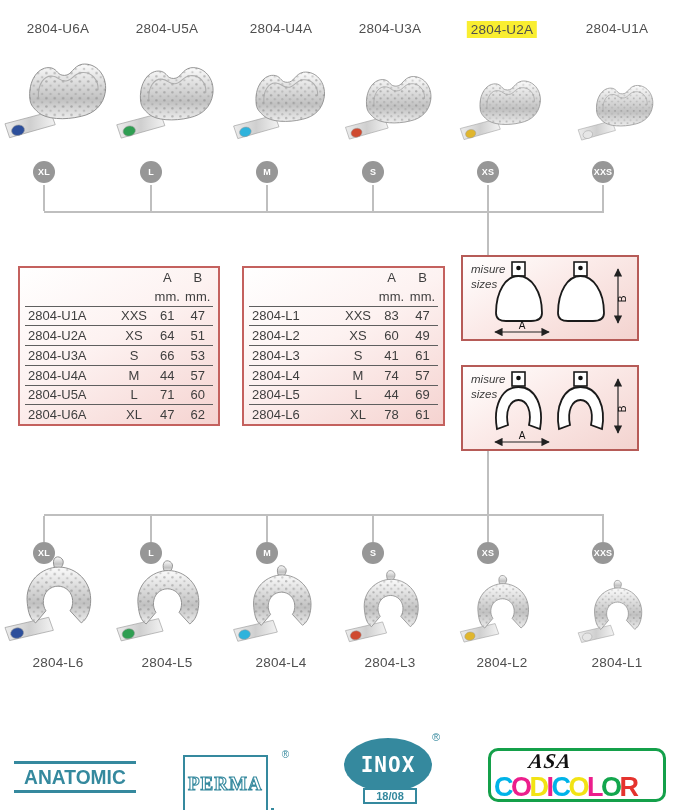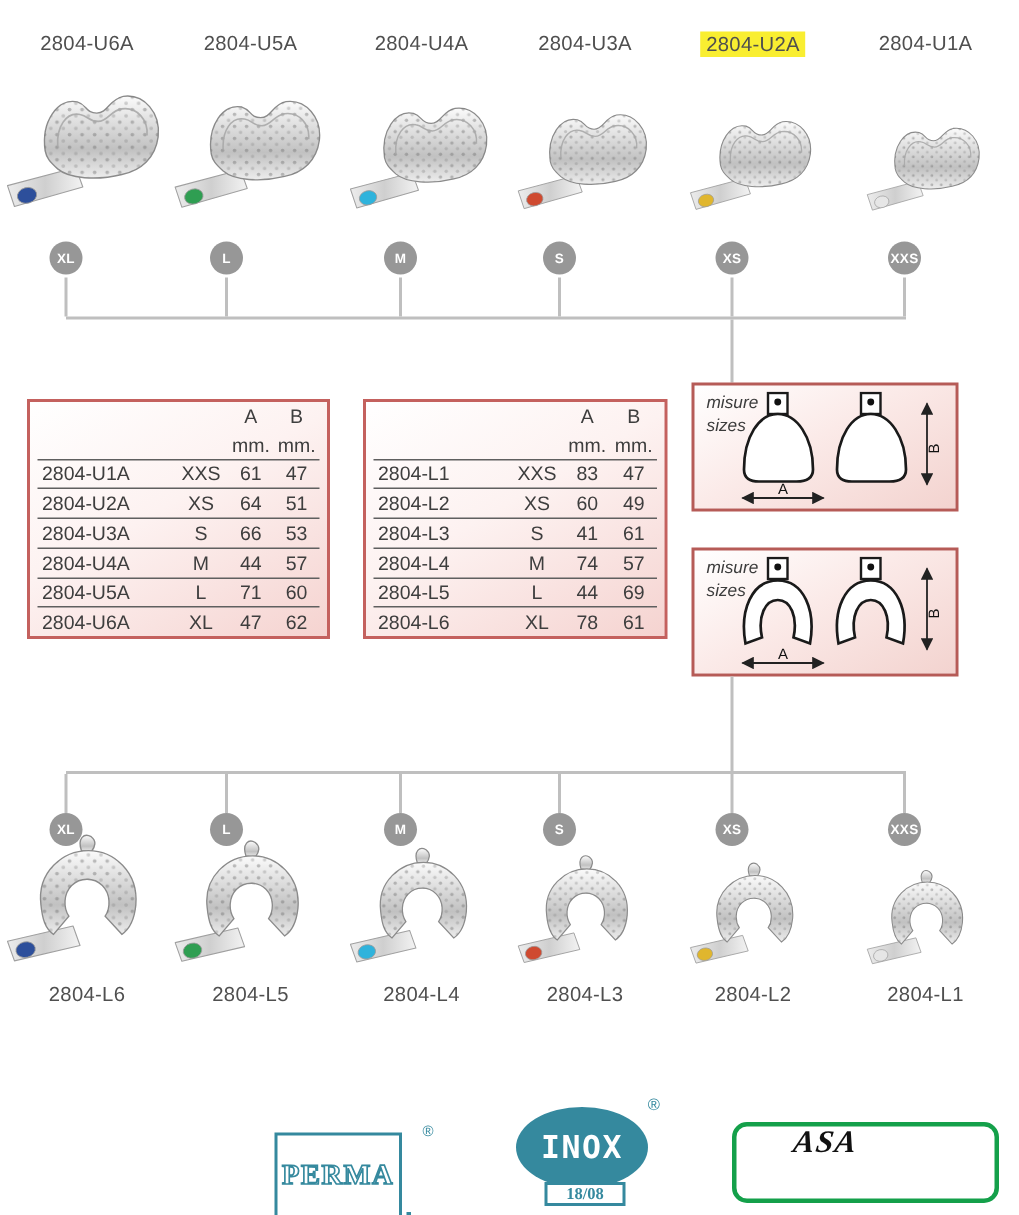--- a/index.html
+++ b/index.html
@@ -58,21 +58,21 @@
               border-bottom-right-radius:14px;}
 
   .logo-inox{position:absolute;left:344px;top:738px;width:92px;}
   .inox-ellipse{width:88px;height:54px;background:#35899e;border-radius:50%;
                 display:flex;align-items:center;justify-content:center;}
   .inox-ellipse span{color:#fff;font-family:"DejaVu Sans Mono",monospace;font-weight:bold;
                      font-size:21px;letter-spacing:1px;}
   .inox-reg{position:absolute;right:-4px;top:-7px;color:#35899e;font-size:11px;}
   .inox-sub{position:absolute;left:50%;transform:translateX(-50%);top:50px;width:54px;height:16px;
             background:#fff;border:2px solid #35899e;box-sizing:border-box;color:#35899e;
-            font-family:Liberation Serif, serif;font-size:11px;font-weight:bold;
+            font-family:Liberation Sans, sans-serif;font-size:11px;font-weight:bold;
             display:flex;align-items:center;justify-content:center;}
 
   .logo-codicolor{position:absolute;left:488px;top:748px;width:178px;height:54px;
                   box-sizing:border-box;border:3px solid #14a04a;border-radius:10px;background:#fff;}
   .asa{position:absolute;top:-2px;left:38px;font-family:"Liberation Serif",serif;
        font-weight:bold;font-style:italic;font-size:21px;color:#111;transform:skewX(-8deg);
        letter-spacing:1px;}
   .cletters{position:absolute;bottom:-2px;left:3px;white-space:nowrap;font-weight:bold;
             font-size:27px;letter-spacing:-2.5px;line-height:1;}
 </style>
@@ -349,35 +349,41 @@
       <ellipse cx="16" cy="84" rx="7" ry="5.6" transform="rotate(-13 16 84)" stroke="#9a9a9a" stroke-width="0.6" fill="#e6e6e6"></ellipse>
   </svg>
 
   <span class="plabel bottom" style="left:58px">2804-L6</span>
   <span class="plabel bottom" style="left:167px">2804-L5</span>
   <span class="plabel bottom" style="left:281px">2804-L4</span>
   <span class="plabel bottom" style="left:390px">2804-L3</span>
   <span class="plabel bottom" style="left:502px">2804-L2</span>
   <span class="plabel bottom" style="left:617px">2804-L1</span>
 
+  <div class="logo-anatomic">
+    <span>ANATOMIC</span>
+  </div>
 
   <div class="logo-permalock">
     <div class="perma-box"><span>PERMA</span></div>
     <span class="perma-reg">®</span>
     <div class="lock-row">
       <span class="lock">lock</span>
       <span class="lock-curve"></span>
     </div>
   </div>
 
   <div class="logo-inox">
     <div class="inox-ellipse">
         <span>INOX</span>
       </div>
     <span class="inox-reg">®</span>
     <div class="inox-sub">18/08</div>
   </div>
 
   <div class="logo-codicolor">
     <span class="asa">ASA</span>
+    <div class="cletters">
+      <span style="color:#00b3e8">C</span><span style="color:#ec1e8c">O</span><span style="color:#f2e314">D</span><span style="color:#ec1e8c">I</span><span style="color:#00b3e8">C</span><span style="color:#f2e314">O</span><span style="color:#ec1e8c">L</span><span style="color:#13a64d">O</span><span style="color:#e5332e">R</span>
+    </div>
   </div>
 
 </div>
 
 </body></html>

